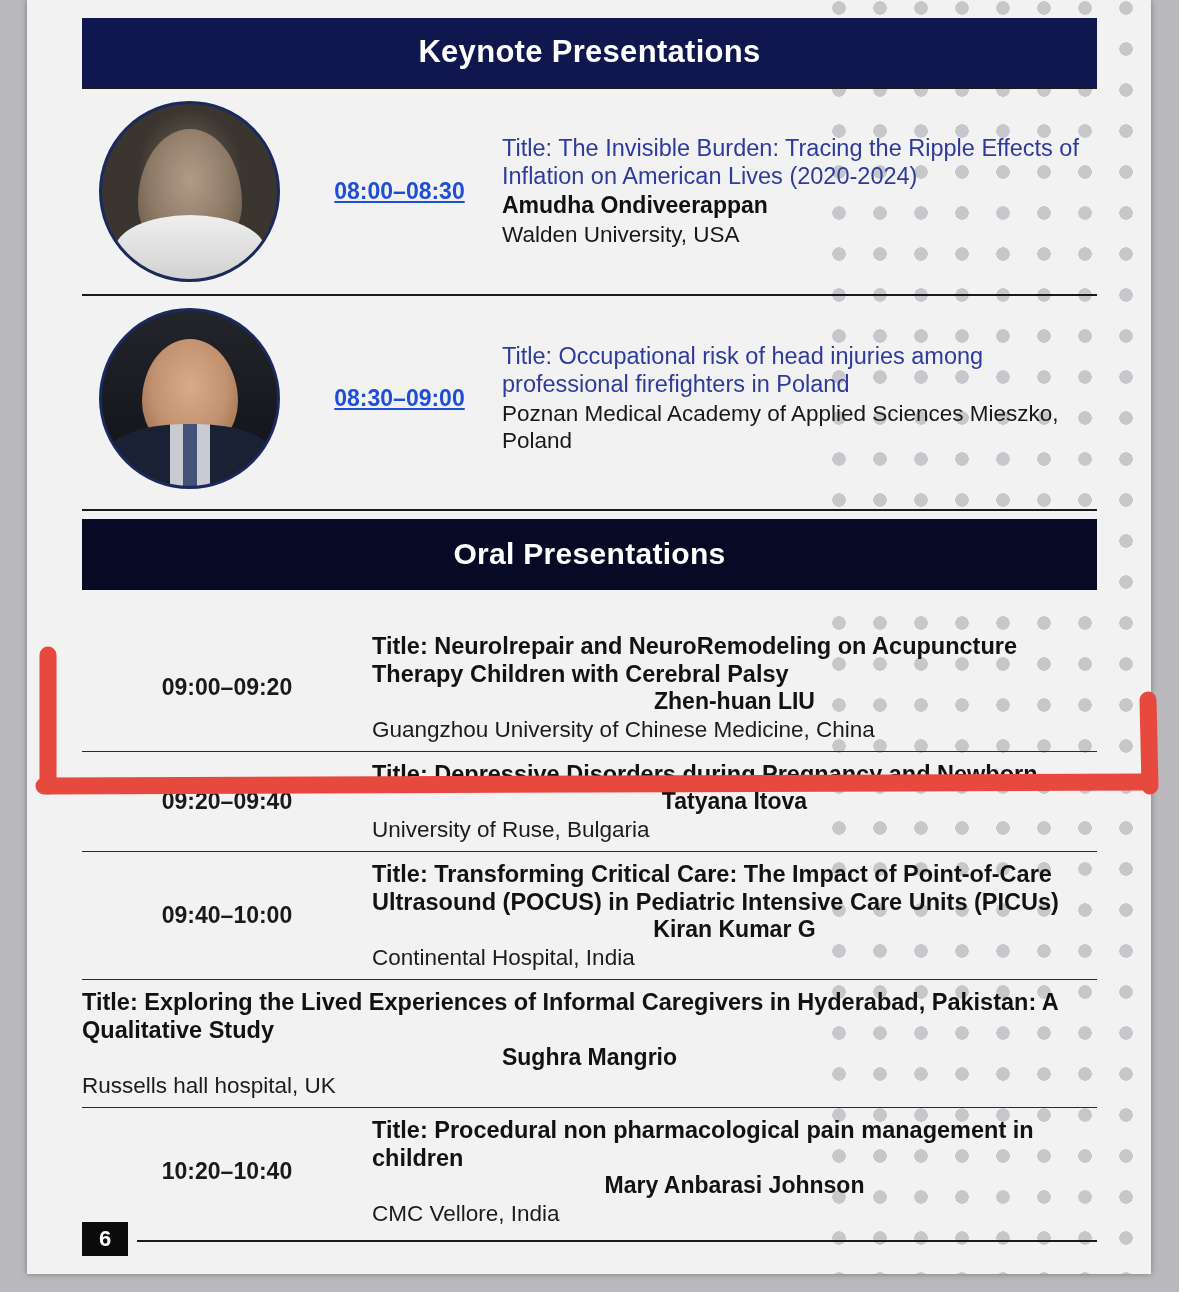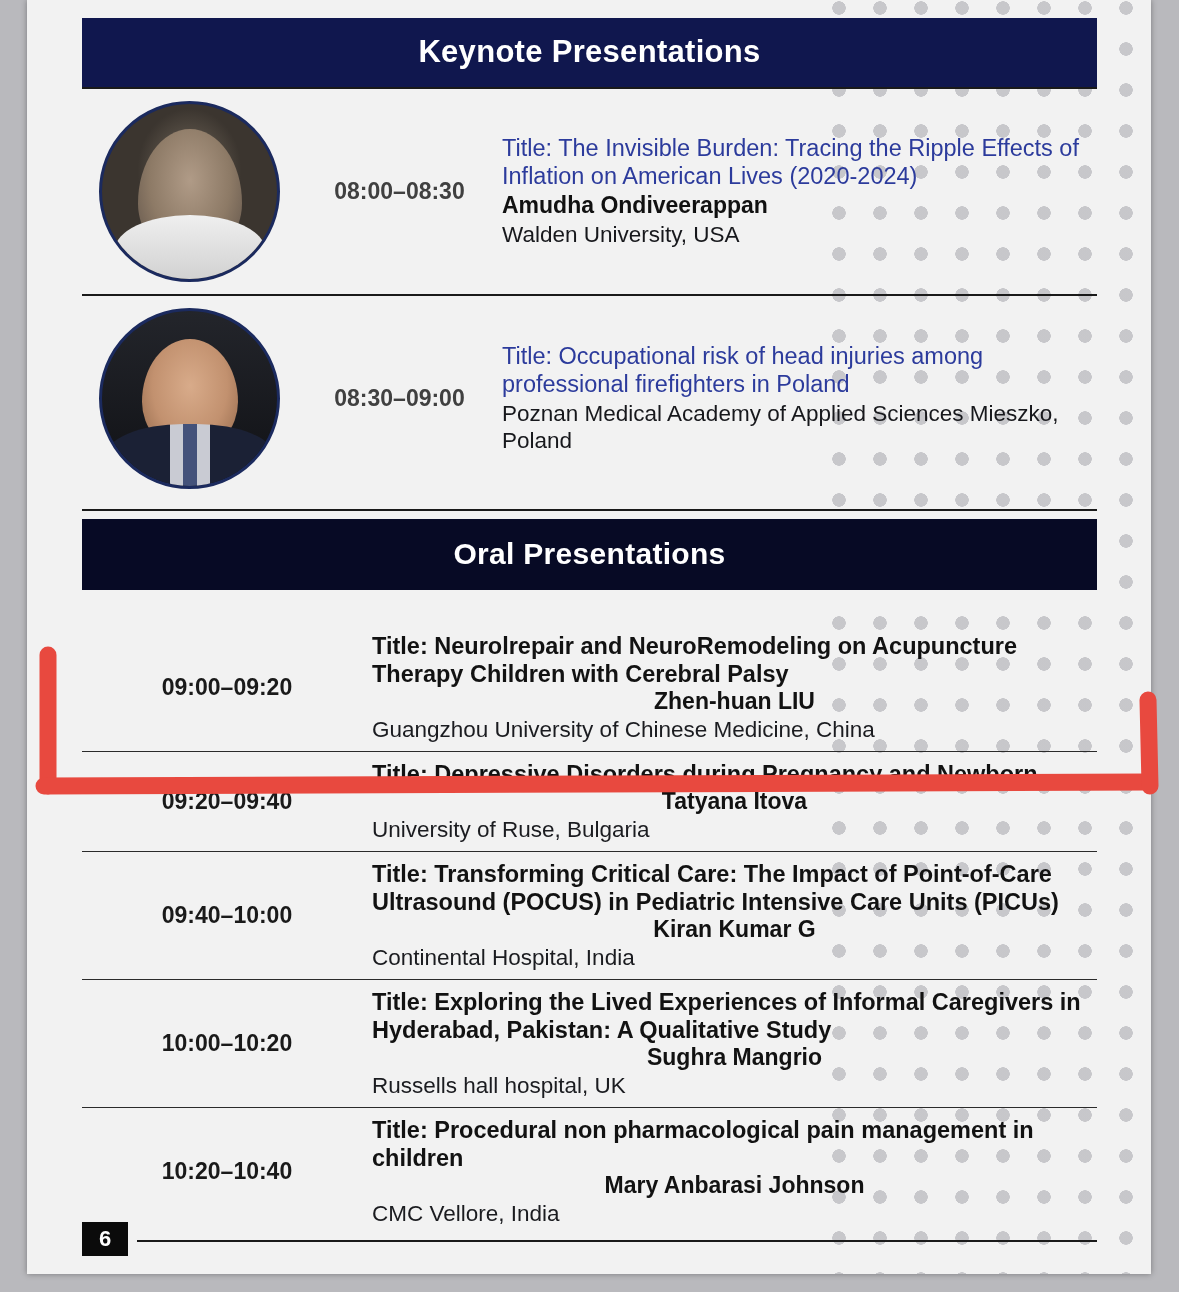--- a/index.html
+++ b/index.html
@@ -144,21 +144,22 @@
     border-radius: 46% 46% 0 0;
     background:
       linear-gradient(90deg, #1b2135 0 38%, #c9cbd3 38% 46%, #44527a 46% 54%, #c9cbd3 54% 62%, #1b2135 62% 100%);
   }
   .time-cell {
     width: 205px;
     flex: 0 0 205px;
     text-align: center;
     font-size: 23px;
     font-weight: bold;
-    color: #404040;
+    color: #1d4ed8;
+    text-decoration: underline;
   }
   .info-cell {
     flex: 1 1 auto;
     padding-right: 6px;
   }
   .p-title {
     color: #2c3b9c;
     font-weight: normal;
     font-size: 23.5px;
     line-height: 1.18;
@@ -307,21 +308,20 @@
       <div class="o-time">09:40–10:00</div>
       <div class="o-info">
         <div class="o-title">Title: Transforming Critical Care: The Impact of Point-of-Care Ultrasound (POCUS) in Pediatric Intensive Care Units (PICUs)</div>
         <div class="o-name">Kiran Kumar G</div>
         <div class="o-aff">Continental Hospital, India</div>
       </div>
     </div>
     <div class="hr hr-thin"></div>
 
     <div class="o-row">
-      <div class="o-time">10:00–10:20</div>
       <div class="o-info">
         <div class="o-title">Title: Exploring the Lived Experiences of Informal Caregivers in Hyderabad, Pakistan: A Qualitative Study</div>
         <div class="o-name">Sughra Mangrio</div>
         <div class="o-aff">Russells hall hospital, UK</div>
       </div>
     </div>
     <div class="hr hr-thin"></div>
 
     <div class="o-row">
       <div class="o-time">10:20–10:40</div>

